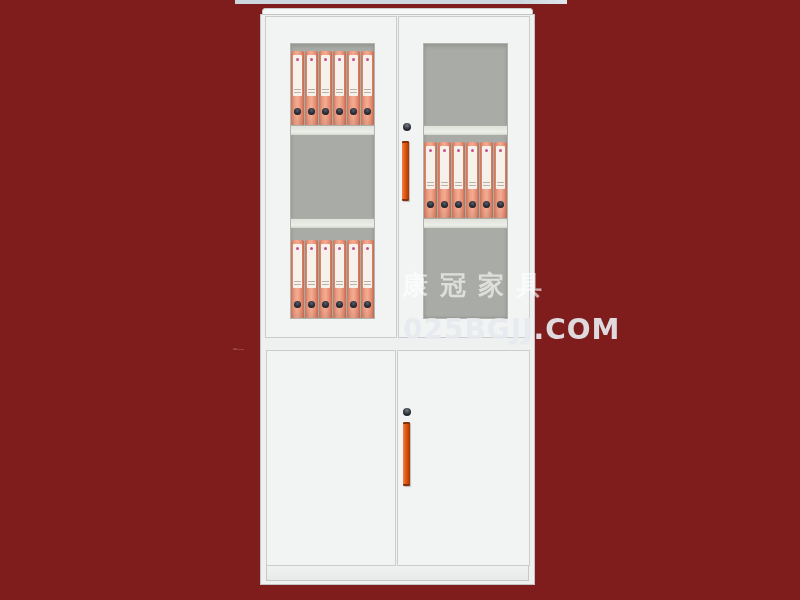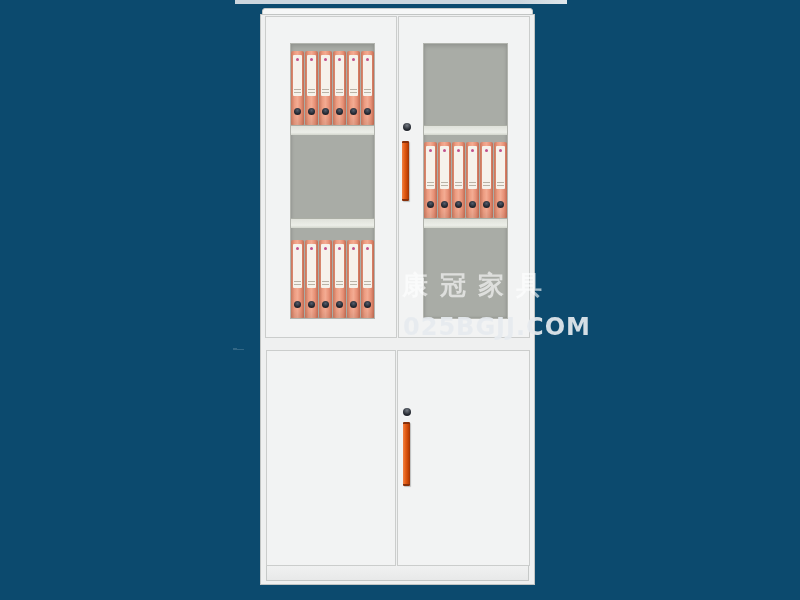--- a/index.html
+++ b/index.html
@@ -1,17 +1,17 @@
 <!DOCTYPE html>
 <html style="--body: #eff0f0; --frame-line: #cbcdcc; --glass-interior: #a9aca6; --shelf: #dfe1da; --binder: #e89176; --binder-label: #f6f2eb; --binder-hole: #1e222b; --handle: #e25a12; --lock: #272b33; --top-strip: #ccd6de;"><head>
 <meta charset="utf-8">
 <style>
   html,body{margin:0;padding:0;}
   body{width:800px;height:600px;overflow:hidden;font-family:"DejaVu Sans",sans-serif;}
-  .stage{position:relative;width:800px;height:600px;background:#0c4a6e;overflow:hidden;}
+  .stage{position:relative;width:800px;height:600px;background:#7f1d1d;overflow:hidden;}
 
   .top-strip{position:absolute;left:235px;top:0;width:332px;height:4px;
     background:linear-gradient(90deg,#ccd6de 0%,#ccd6de 86%,#dfe7ec 100%);}
 
   .cabinet{position:absolute;left:260px;top:8px;width:275px;height:577px;}
   .cap{position:absolute;left:2px;top:0;width:271px;height:8px;box-sizing:border-box;
     background:#f6f7f7;border:1px solid #c6c9c8;border-radius:3px 3px 0 0;}
   .cab-body{position:absolute;left:0;top:6px;width:275px;height:571px;box-sizing:border-box;
     background:var(--body,#eff0f0);border:1px solid #c2c5c4;}
 
@@ -62,21 +62,21 @@
     background:linear-gradient(#f0f1f1,#e8e9e9);border:1px solid #c6c9c8;border-top:none;}
 
   .wm-logo{position:absolute;left:233px;top:232px;width:172px;height:118px;pointer-events:none;
     background:conic-gradient(from 236deg at 60% 112%,
       rgba(255,255,255,0) 0deg 6deg, rgba(255,255,255,.16) 6deg 13deg,
       rgba(255,255,255,0) 13deg 21deg, rgba(255,255,255,.13) 21deg 28deg,
       rgba(255,255,255,0) 28deg 36deg, rgba(255,255,255,.16) 36deg 43deg,
       rgba(255,255,255,0) 43deg 360deg);}
   .wm-brand{position:absolute;left:402px;top:268px;font-size:26px;font-weight:bold;
     letter-spacing:12px;color:rgba(255,255,255,.62);white-space:nowrap;pointer-events:none;}
-  .wm-url{position:absolute;left:403px;top:313px;font-size:24px;font-weight:bold;
+  .wm-url{position:absolute;left:403px;top:313px;font-size:28px;font-weight:bold;
     letter-spacing:1px;color:rgba(230,234,239,.92);white-space:nowrap;pointer-events:none;}
 </style>
 </head>
 <body style="background: rgb(255, 255, 255);">
 
 <div class="stage">
 
   <div class="top-strip"></div>
 
   <div class="cabinet">

